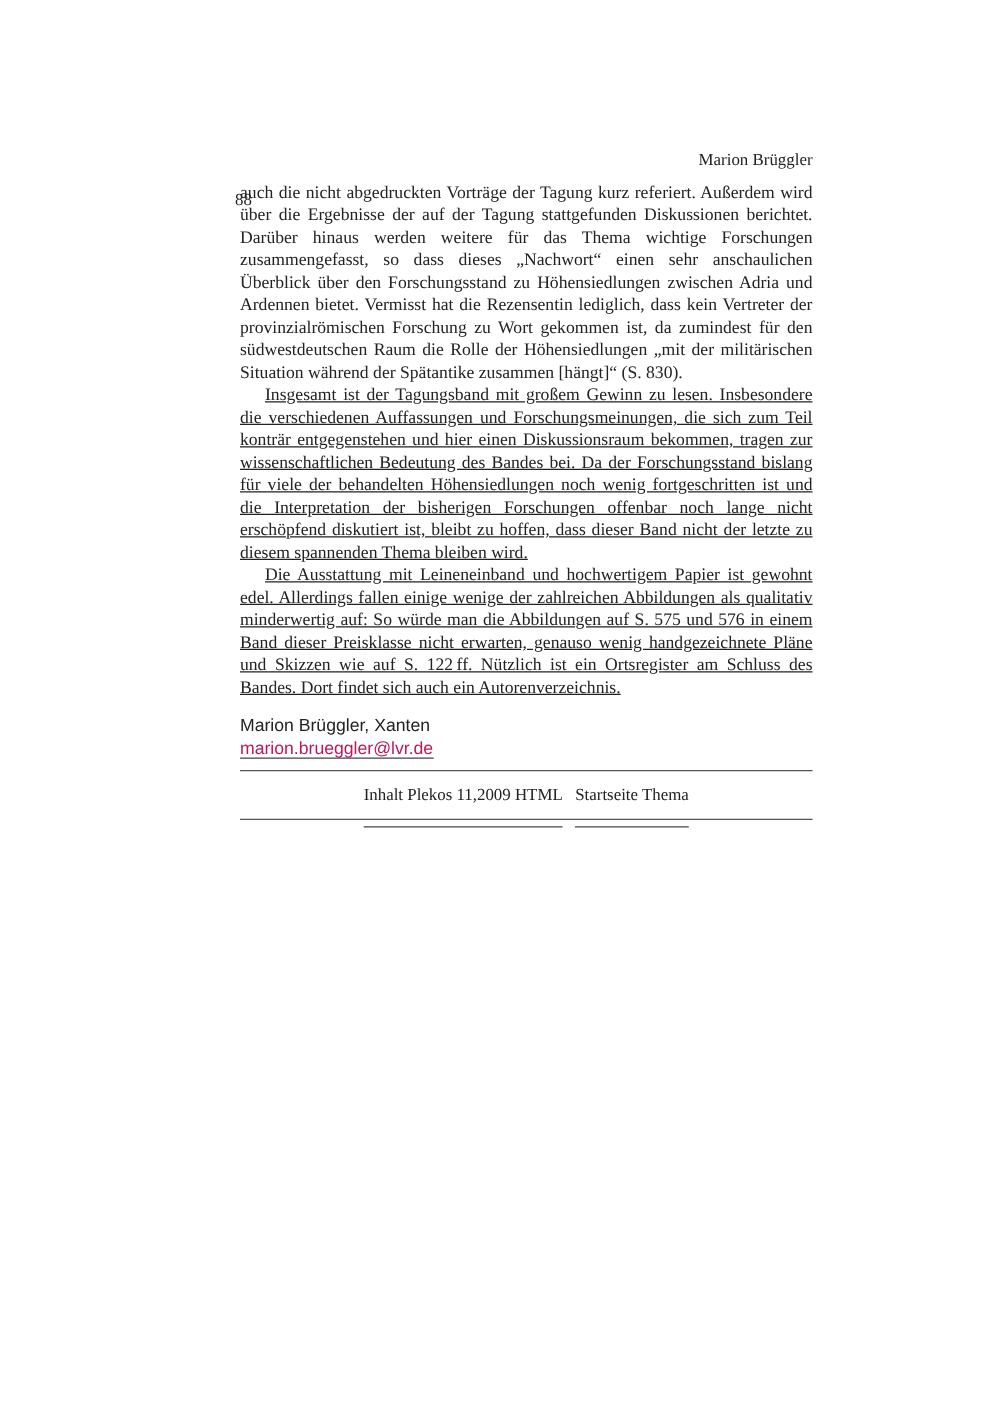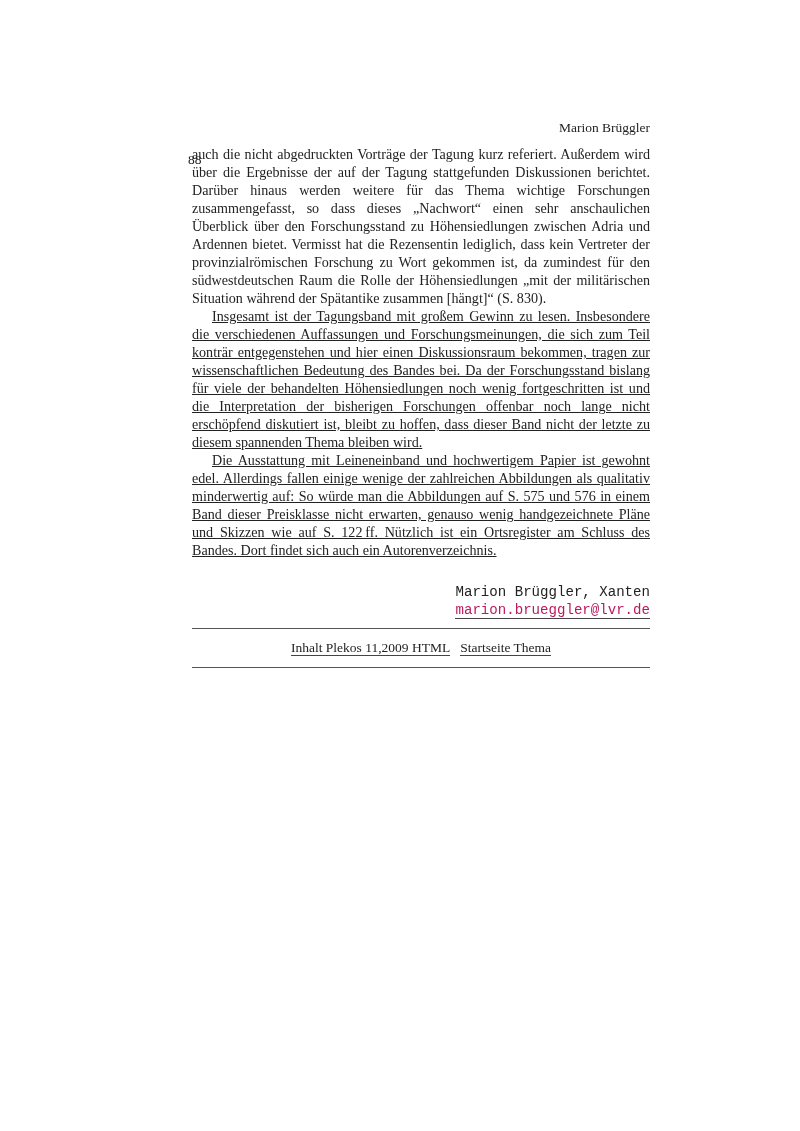--- a/index.html
+++ b/index.html
@@ -50,25 +50,24 @@
       hyphens: manual;
     }
     .body-text p {
       margin: 0;
     }
     .body-text p.indent {
       text-indent: 20px;
       text-decoration: underline;
     }
     .signature {
-      margin-top: 24px;
-      font-family: Liberation Mono, monospace;
+      margin-top: 12px;
+      font-family: Liberation Sans, sans-serif;
       font-size: 14.1px;
       line-height: 18px;
-      text-align: right;
     }
     .signature a {
       color: #be185d;
       text-decoration: none;
       border-bottom: 1px solid #444444;
     }
     .rule {
       border: 0;
       border-top: 1.2px solid #555555;
       margin: 0;
@@ -81,21 +80,21 @@
       height: 38px;
       text-align: center;
       font-family: "Liberation Serif", serif;
       font-size: 13.5px;
       line-height: 38px;
     }
     .footer-links a {
       color: #222222;
       text-decoration: none;
       border-bottom: 1px solid #444444;
-      padding-bottom: 0px;
+      padding-bottom: 18px;
     }
     .footer-links .gap {
       display: inline-block;
       width: 10px;
     }
   </style>
 </head>
 <body>
 
 <div class="page">

